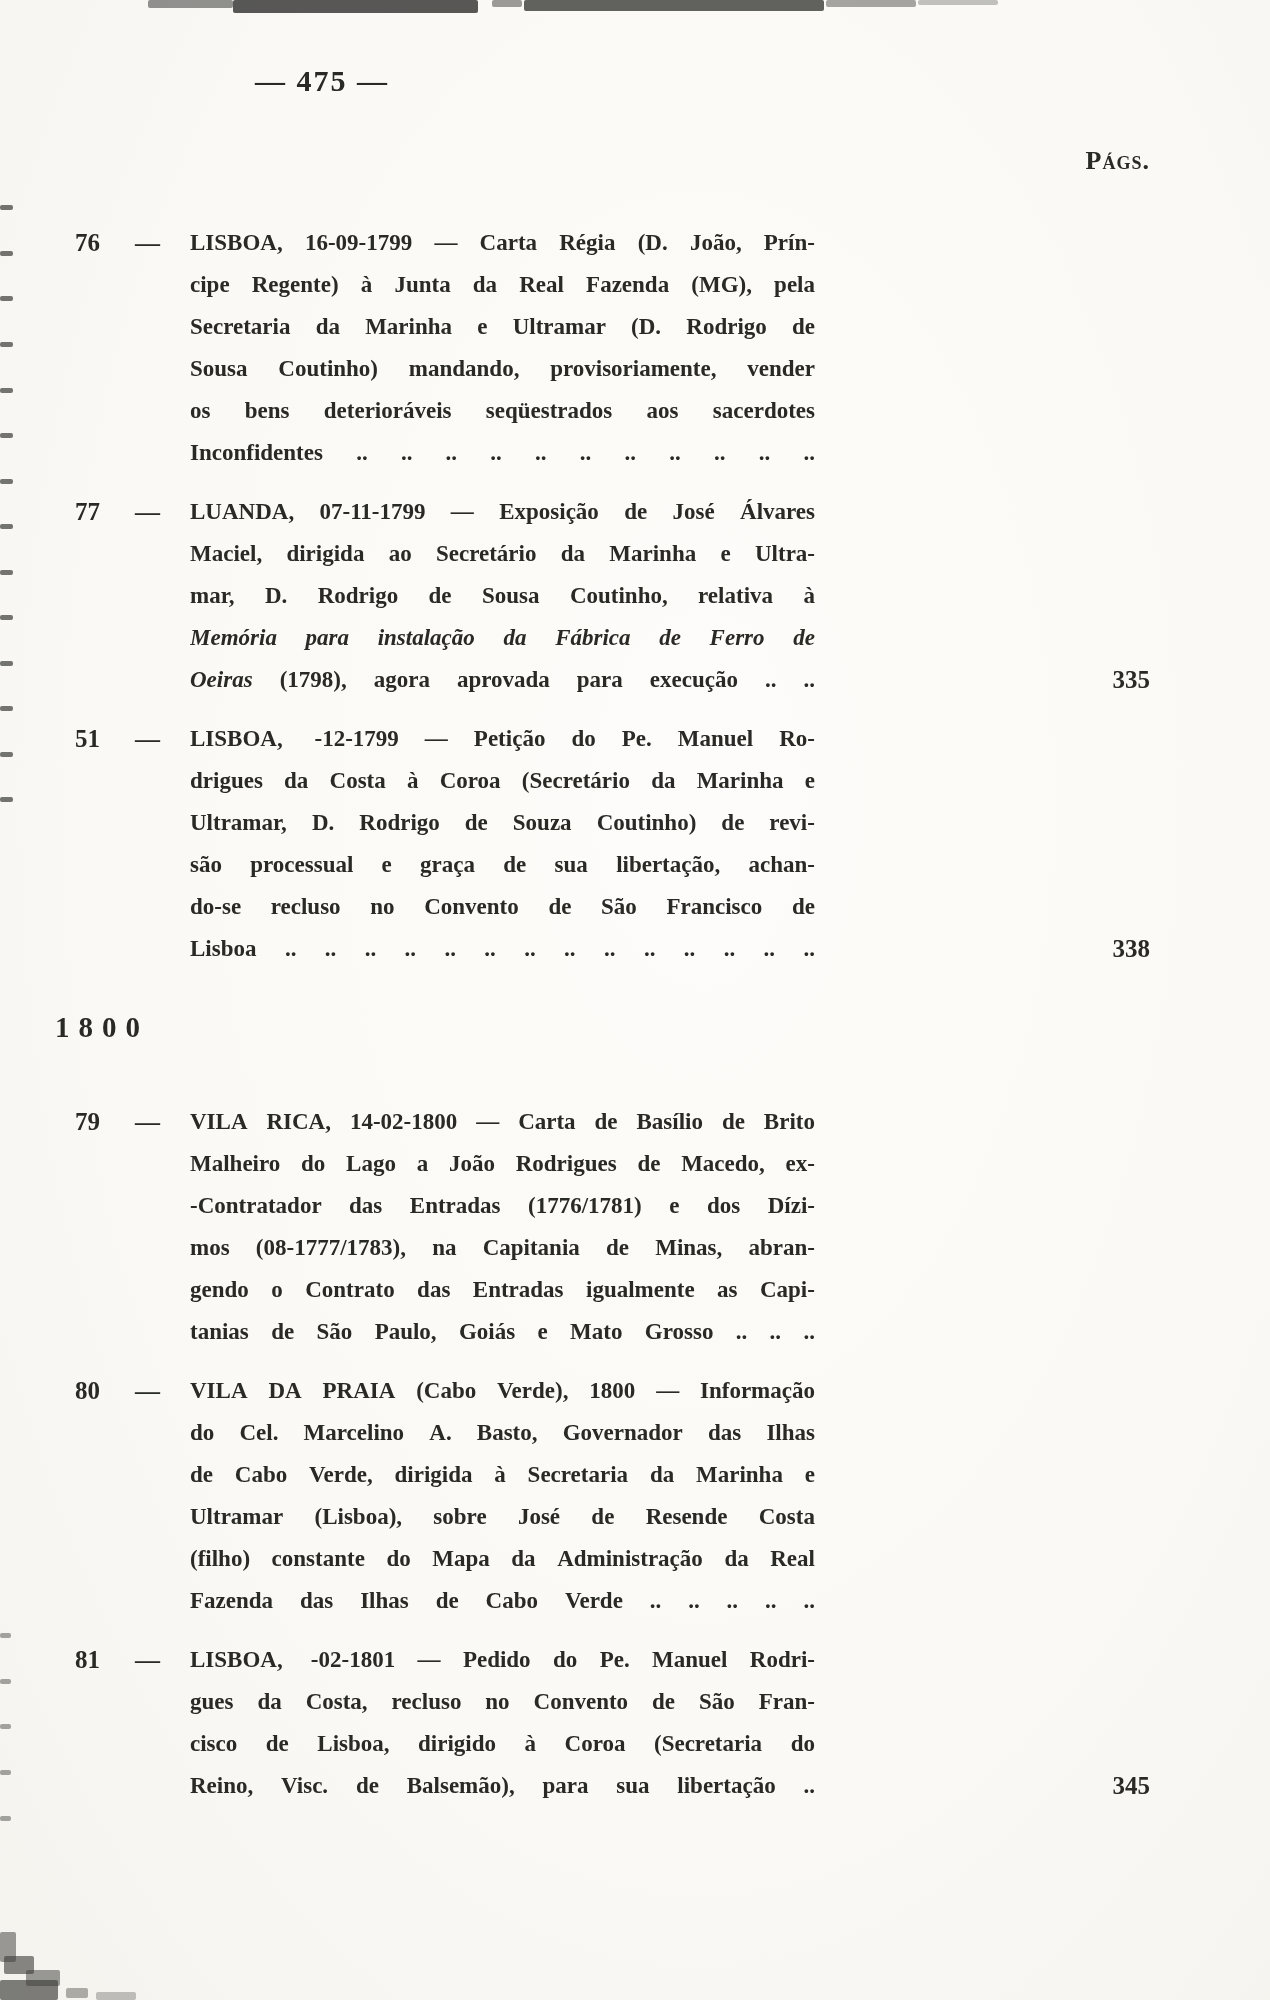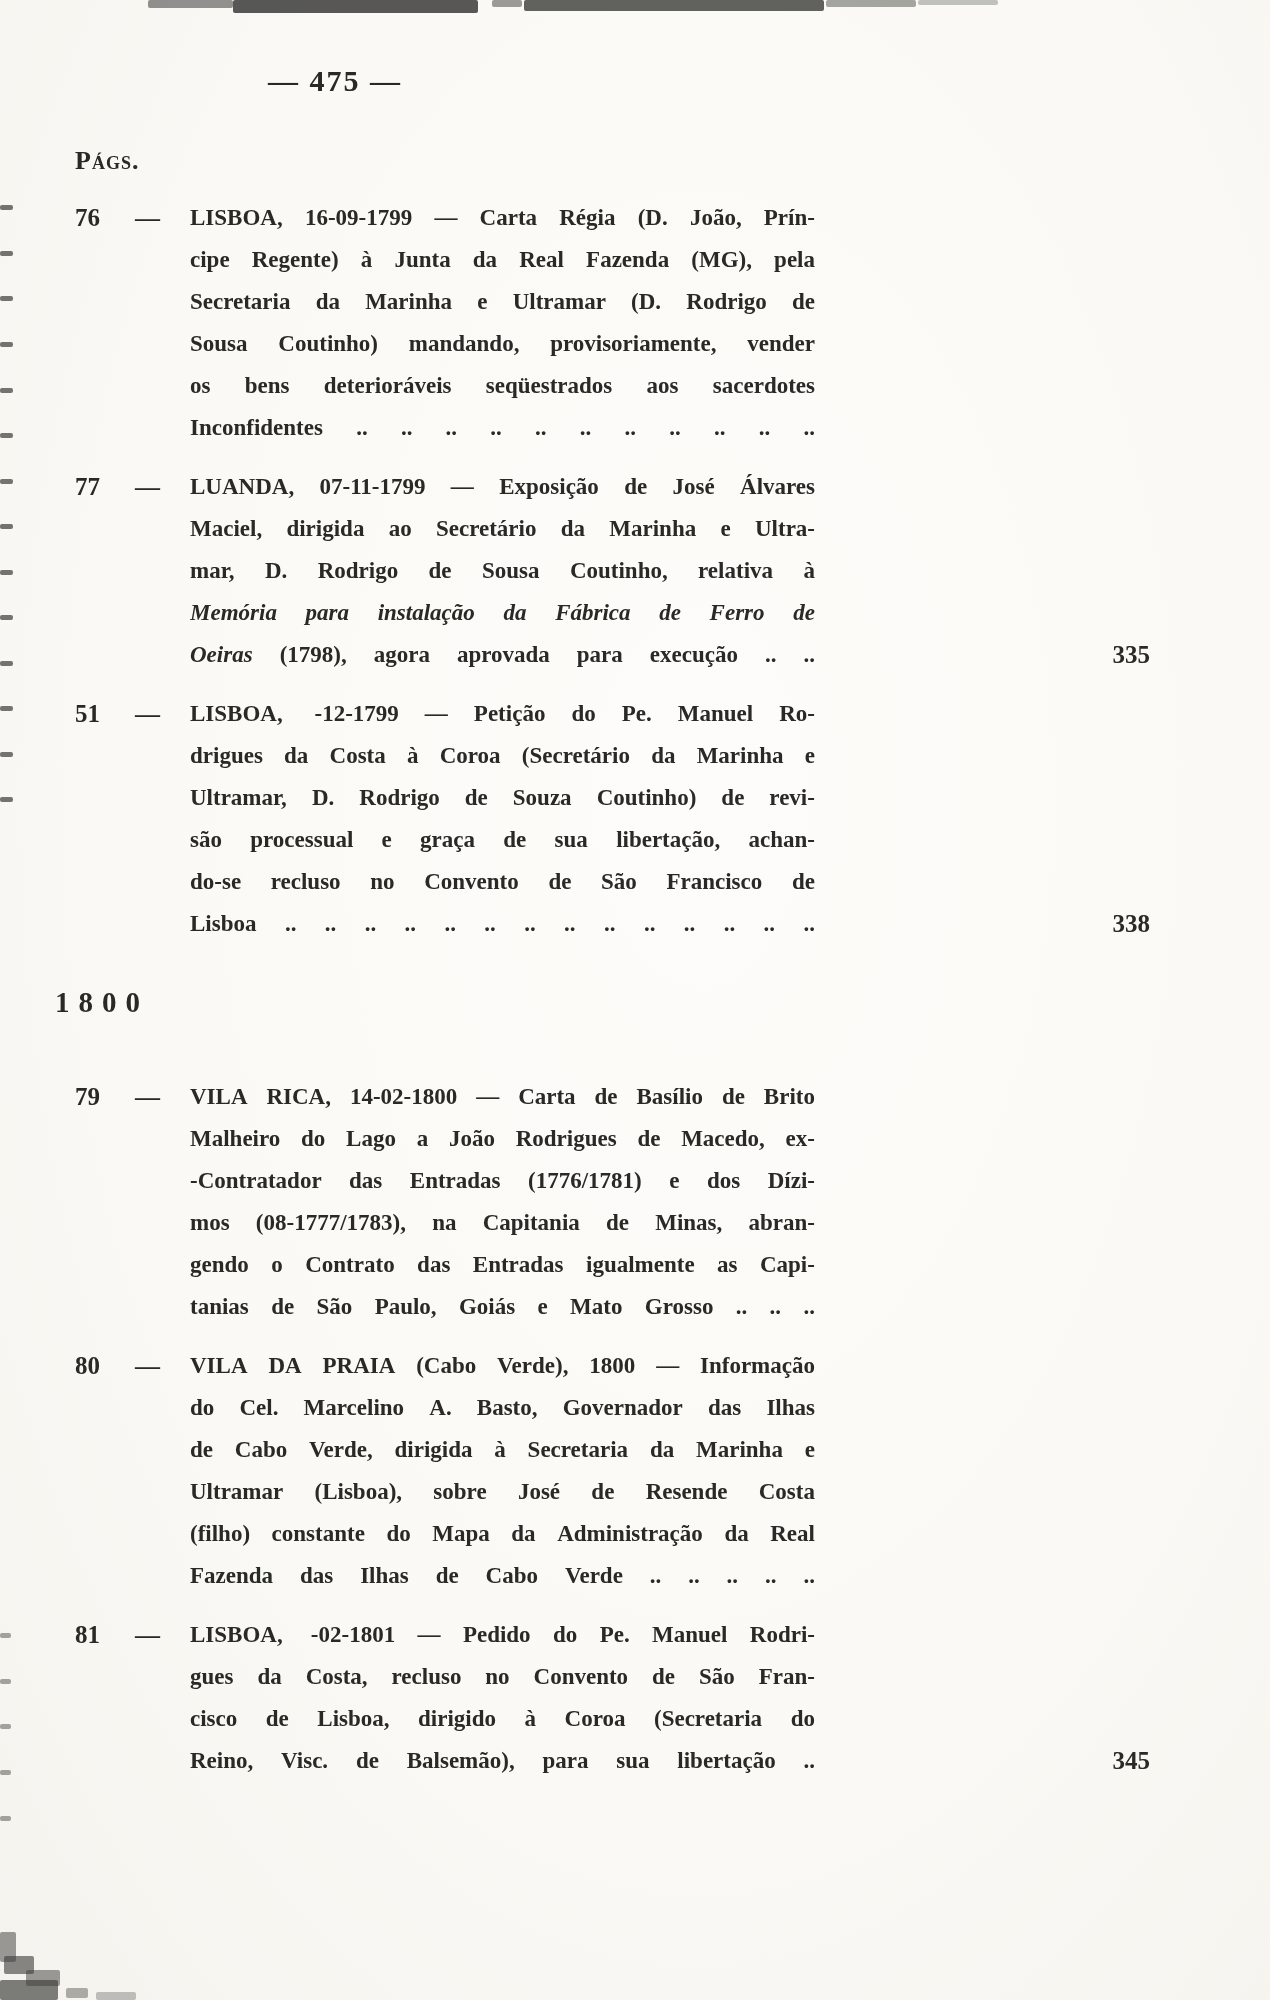--- a/index.html
+++ b/index.html
@@ -3,30 +3,30 @@
 <meta charset="utf-8">
 <style>
   html,body{margin:0;padding:0;}
   body{
     width:1270px;height:2000px;position:relative;overflow:hidden;
     background:radial-gradient(ellipse at 55% 40%, #fdfcfa 0%, #faf9f5 60%, #f4f3ee 100%);
     font-family:"Liberation Serif","DejaVu Serif",serif;
     color:#292926;
   }
   .folio{
-    position:absolute;top:64px;left:268px;
+    position:absolute;top:64px;left:255px;
     font-size:30px;font-weight:700;letter-spacing:2px;
   }
   .content{position:absolute;left:75px;top:0;width:1075px;}
   .pags{
-    margin-top:146px;text-align:left;
+    margin-top:146px;text-align:right;
     font-weight:700;font-size:26px;letter-spacing:1px;
     font-variant:small-caps;
   }
-  .entries{margin-top:21px;}
+  .entries{margin-top:46px;}
   .entry{display:flex;margin-bottom:17px;}
   .num{
     flex:0 0 115px;box-sizing:border-box;padding-right:30px;
     display:flex;justify-content:space-between;align-items:baseline;
     font-weight:700;font-size:25px;line-height:42px;
   }
   .ebody{flex:0 0 625px;}
   .line{
     display:flex;justify-content:space-between;align-items:baseline;
     height:42px;line-height:42px;font-size:23px;font-weight:700;

